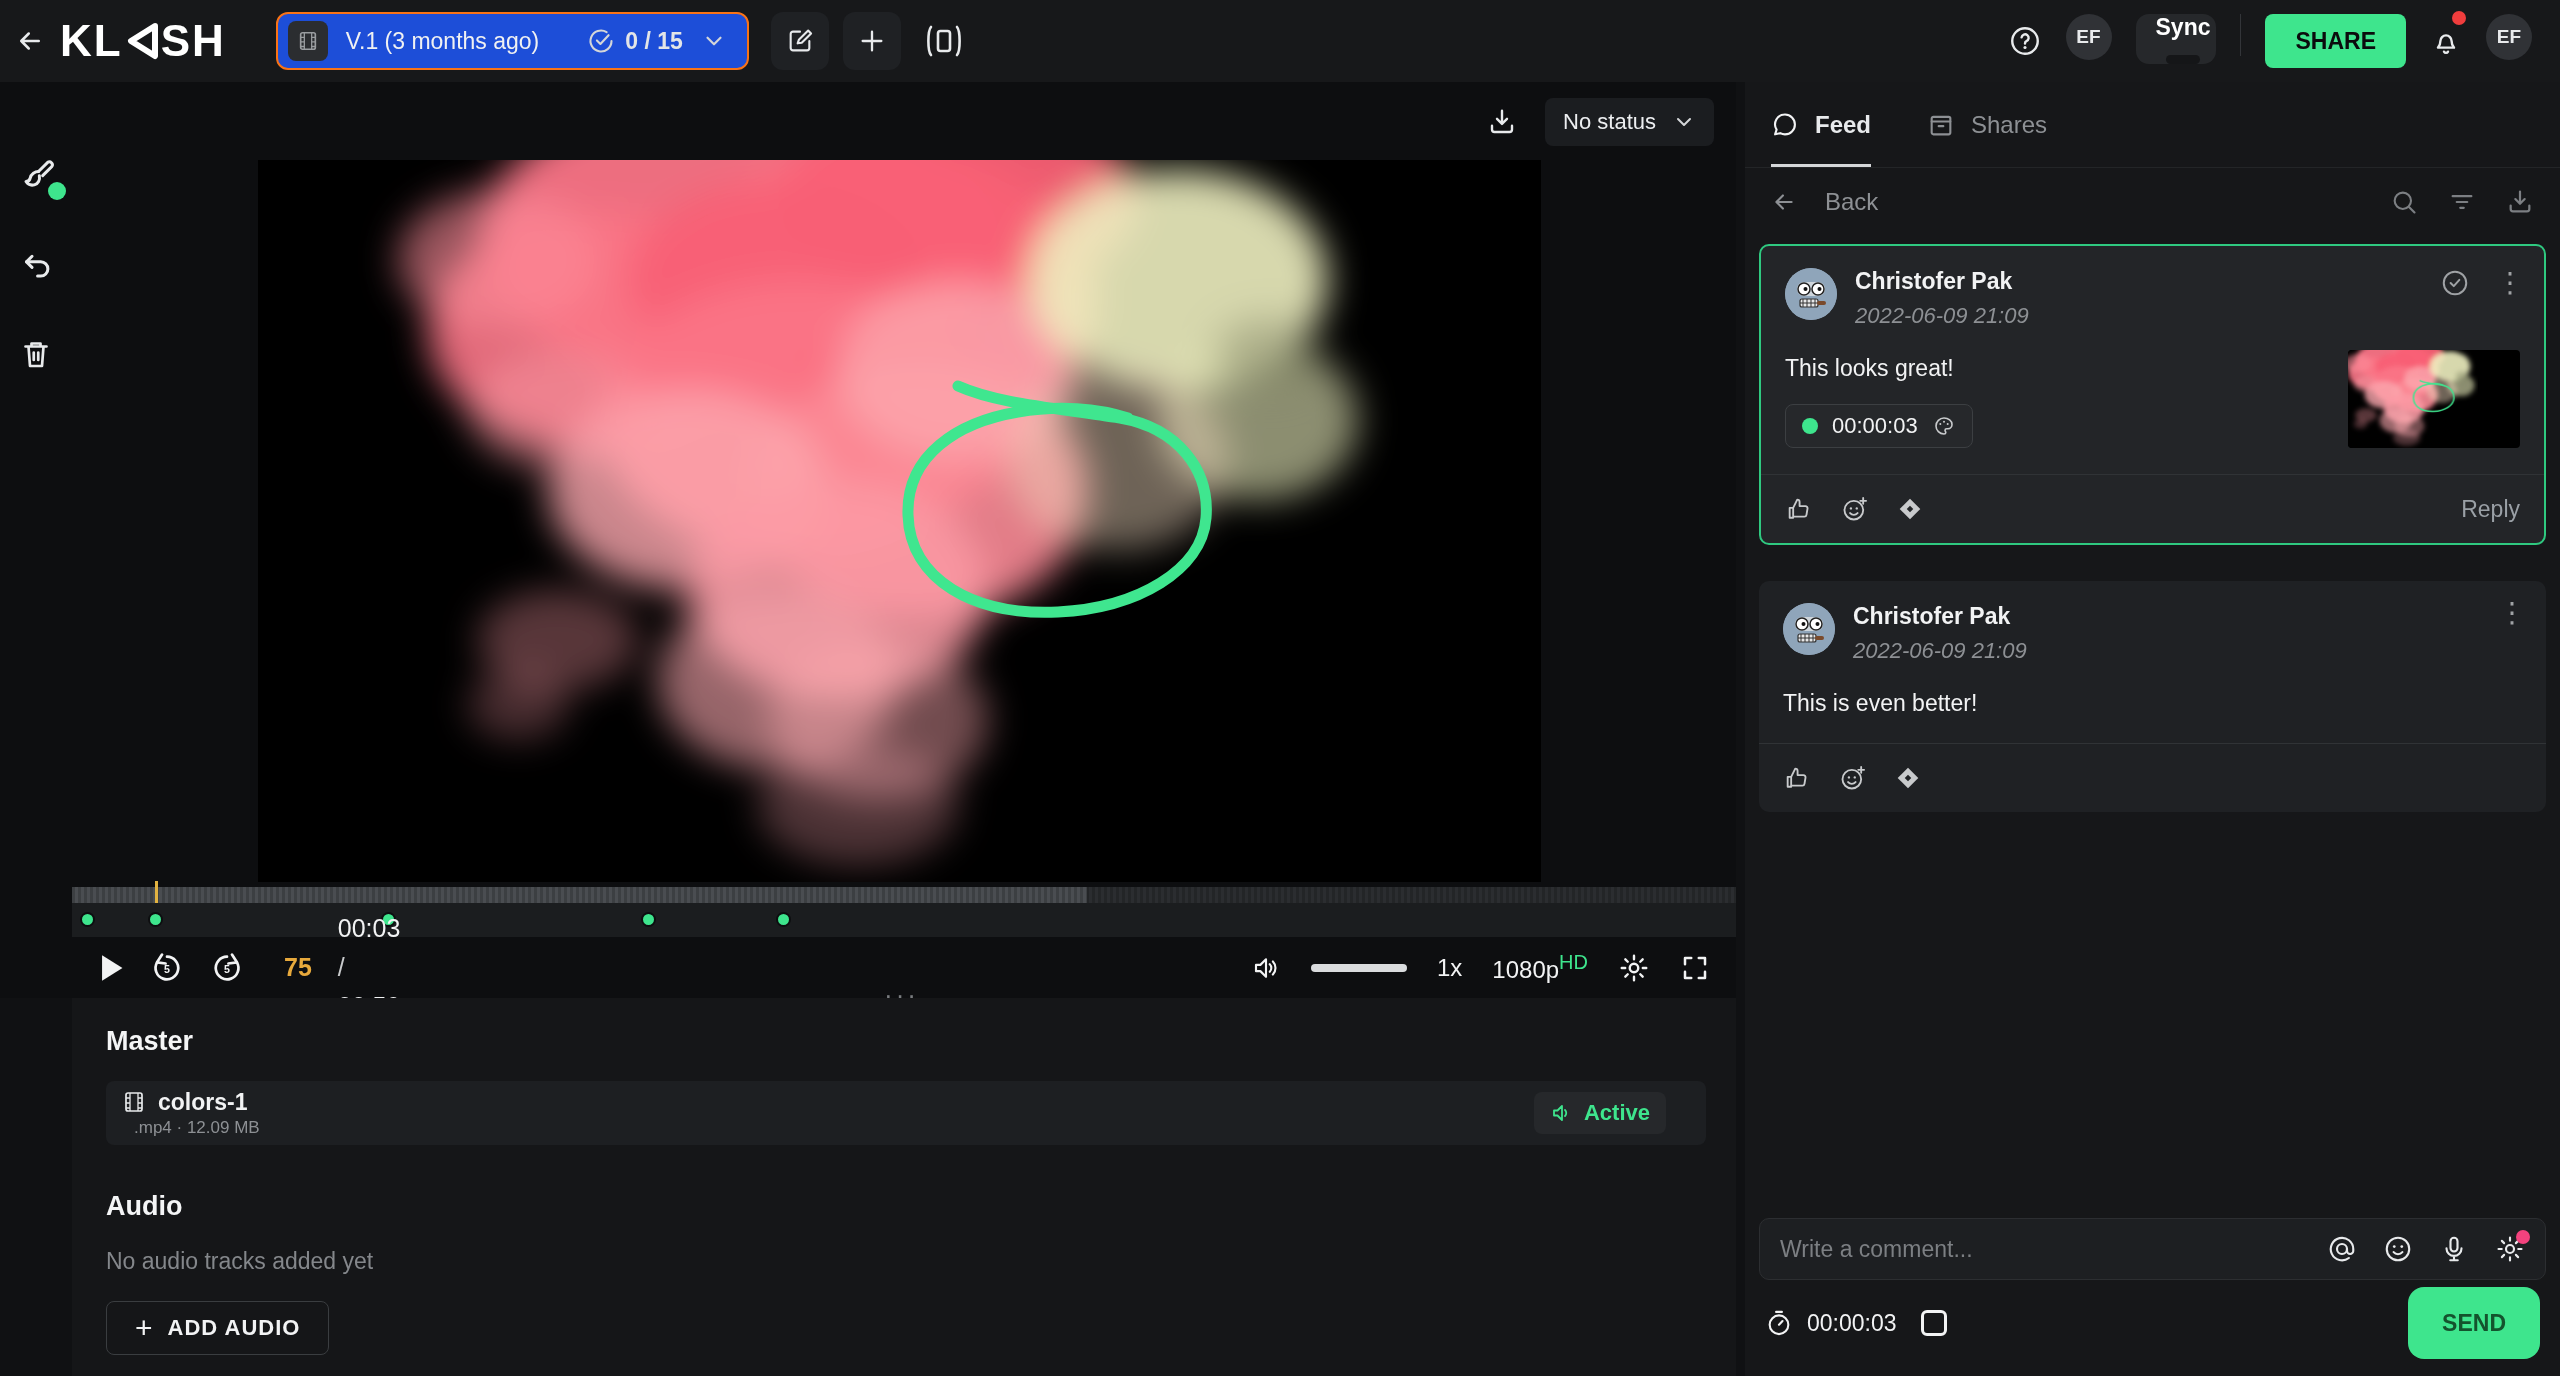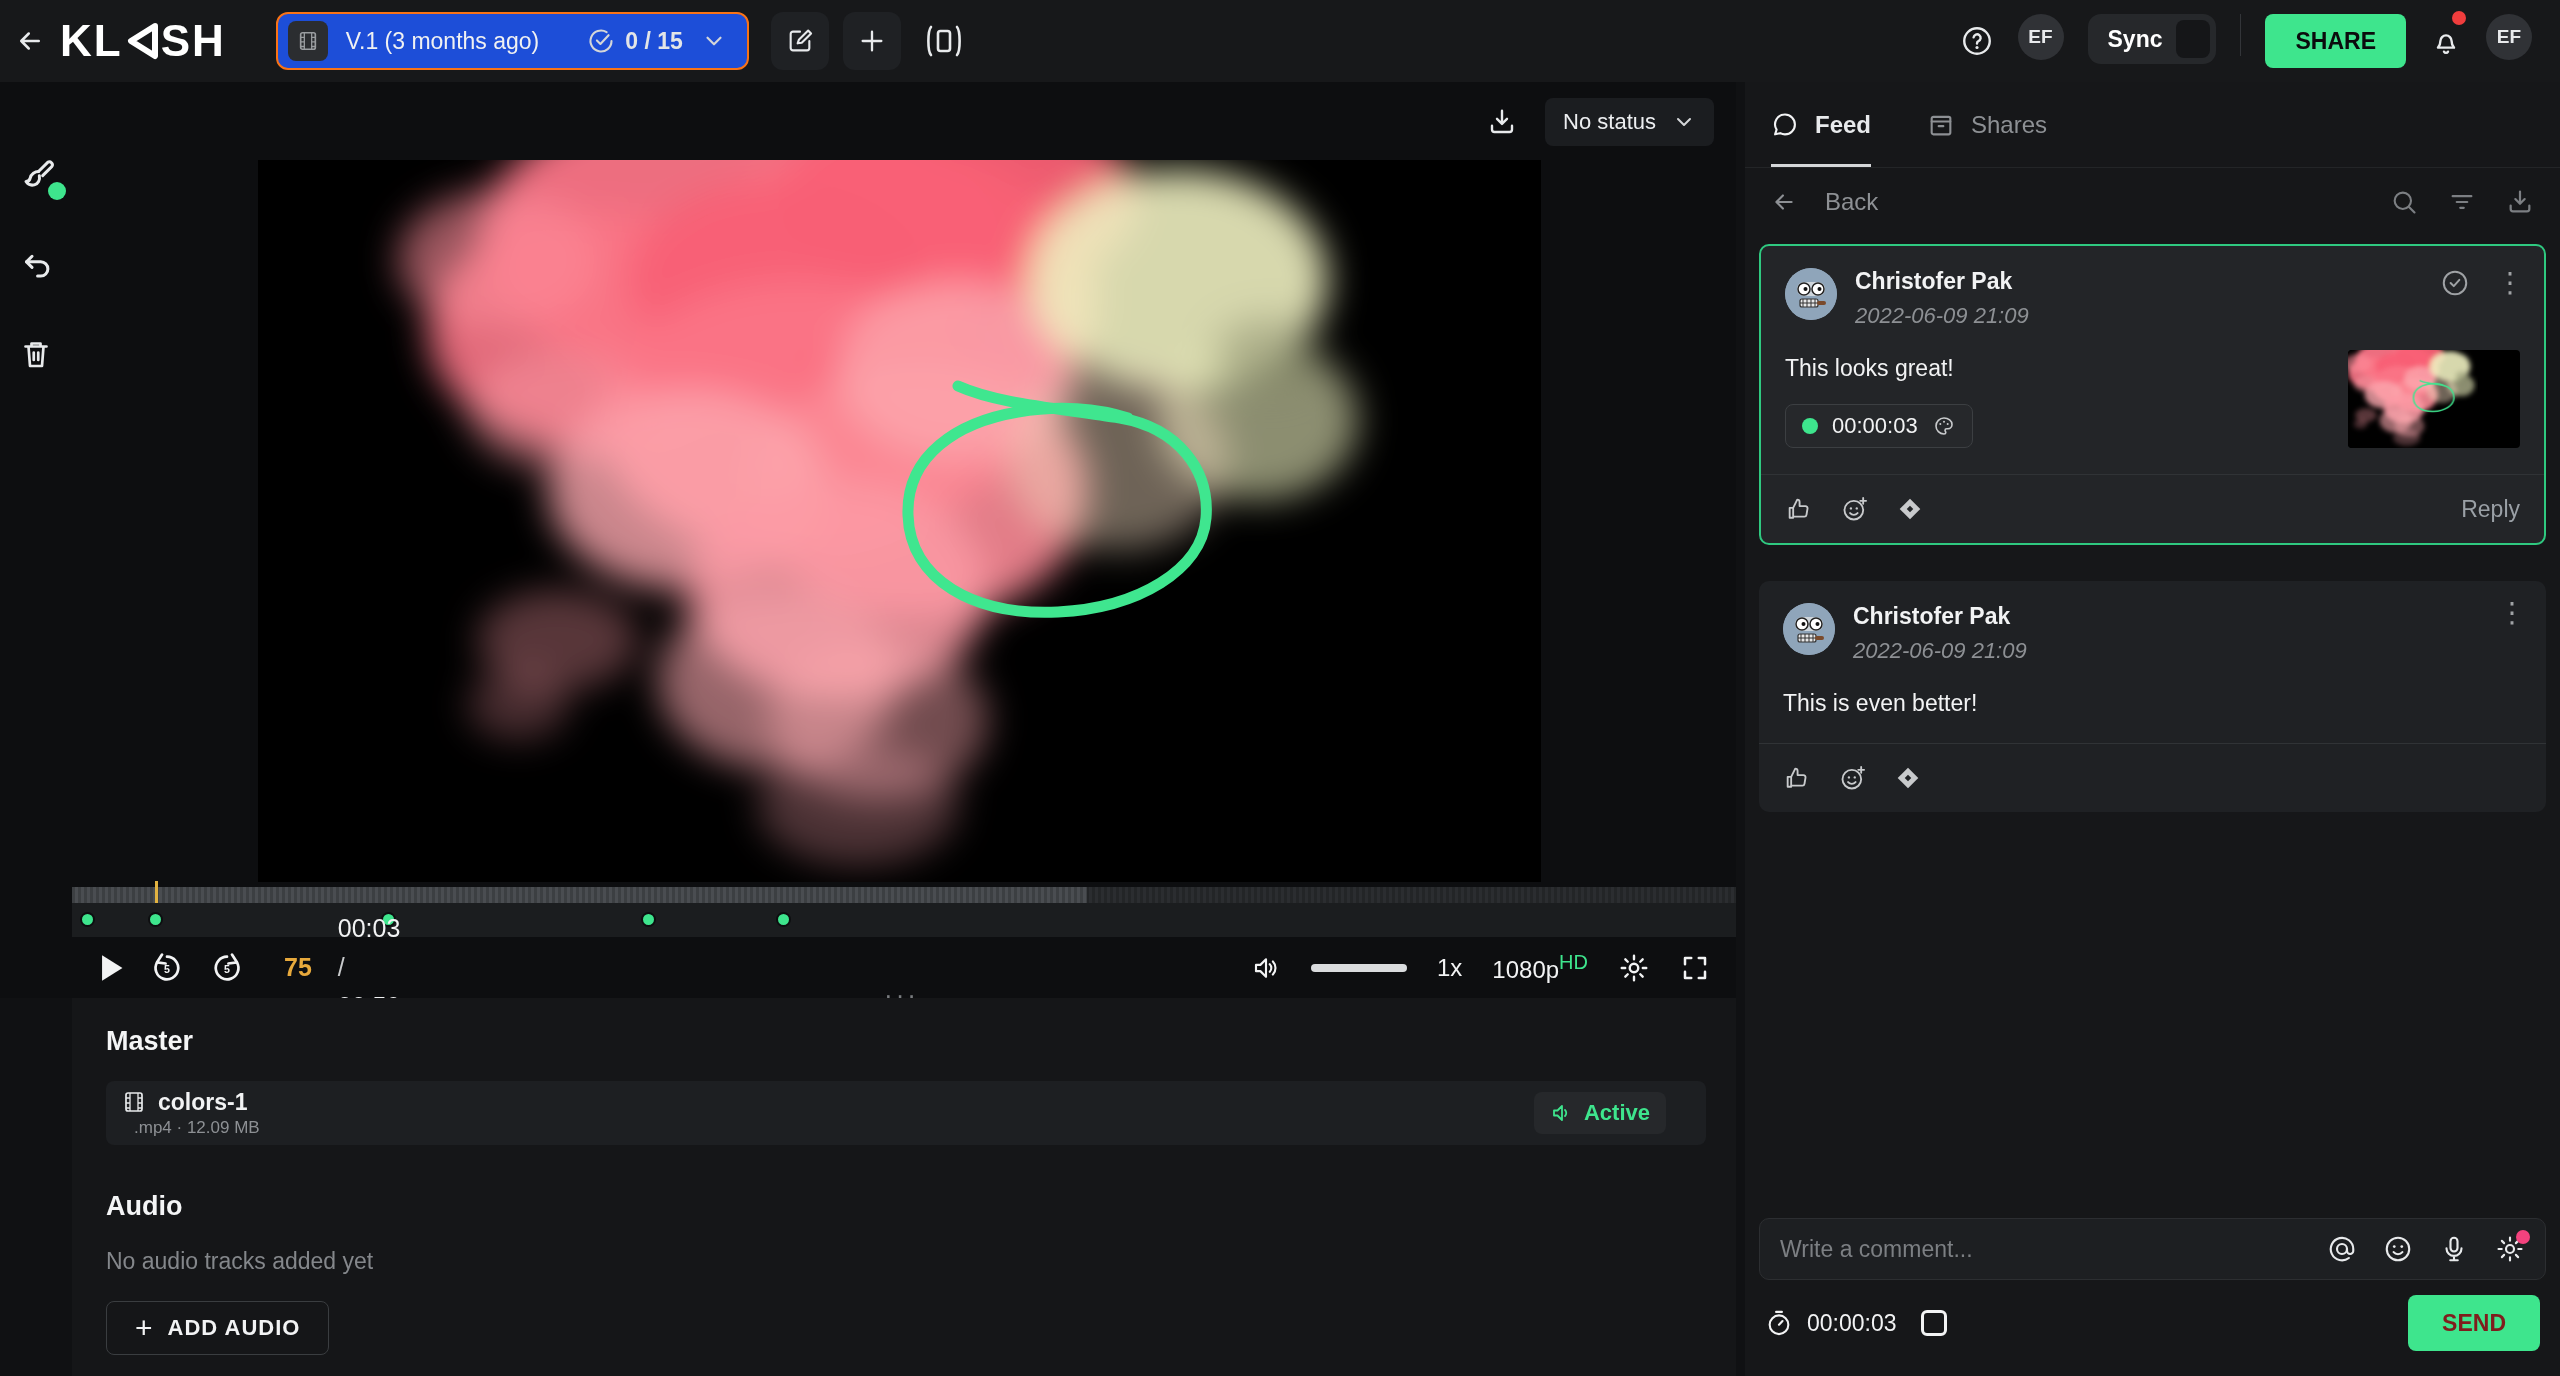--- a/index.html
+++ b/index.html
@@ -13,21 +13,21 @@
   .back-btn { width:60px; height:82px; }
   .logo { display:flex; align-items:center; font-weight:900; font-size:44px; letter-spacing:2px; color:#fff; margin-right:50px; }
   .logo svg { margin:0 2px; }
   .version-pill { display:flex; align-items:center; gap:18px; background:#1d4ed8; border:2px solid #f97316; border-radius:12px; height:58px; padding:0 20px 0 10px; margin-right:22px; }
   .film-tile { width:40px; height:40px; border-radius:8px; background:#2b2d30; display:flex; align-items:center; justify-content:center; }
   .version-label { font-size:23px; color:#f0f1f2; margin-right:30px; white-space:nowrap; }
   .checks { display:flex; align-items:center; gap:10px; font-size:23px; color:#e3e5e7;font-weight:bold; }
   .sq-btn { width:58px; height:58px; background:#1f2124; border-radius:12px; margin-right:14px; }
   .topbar-right { margin-left:auto; display:flex; gap:24px; padding-right:28px; }
   .avatar { width:46px; height:46px; border-radius:50%; background:#303236; color:#e8eaec; font-size:19px; font-weight:700; display:flex; align-items:center; justify-content:center; }
-  .sync-pill { display:flex; align-items:center; background:#26282b; border-radius:13px; height:50px; padding:0 6px 0 20px; gap:14px; }
+  .sync-pill { display:flex; align-items:center; background:#26282b; border-radius:13px; height:50px; padding:0 6px 0 20px; gap:14px;flex-direction:column; }
   .sync-label { font-weight:700; font-size:23px; color:#fff; }
   .sync-knob { width:34px; height:38px; border-radius:8px; background:#151618; }
   .vdivider { width:1px; height:42px; background:#333539; }
   .share-btn { background:var(--accent,#3ee58d); color:#0b0c0d; font-weight:800; font-size:23px; border:none; border-radius:8px; height:54px; padding:0 30px; cursor:pointer; }
   .bell-wrap { position:relative; }
   .dot-badge { position:absolute; top:-3px; right:-4px; width:14px; height:14px; border-radius:50%; }
 
   
   .toolrail { position:absolute; left:0; top:82px; width:72px; height:916px; background:#0d0e10; display:flex; flex-direction:column; align-items:center; padding-top:72px; gap:52px; }
   .tool { position:relative; cursor:pointer; }
@@ -94,21 +94,21 @@
   .c-thumb { position:absolute; right:24px; top:104px; width:172px; height:98px; background:#000; border-radius:4px; overflow:hidden; }
   .c-footer { display:flex; align-items:center; gap:28px; border-top:1px solid #303excluded; border-top:1px solid #303336; margin:26px -24px 0; padding:20px 24px; }
   .reply-link { margin-left:auto; color:#9aa0a6; font-size:23px; cursor:pointer; }
   .composer { margin:0 14px; background:#1d1f22; border:1px solid #2c2e31; border-radius:10px; height:62px; display:flex; align-items:center; padding:0 20px; gap:26px; }
   .composer-input { flex:1; background:transparent; border:none; outline:none; color:#e8eaec; font-size:23px; font-family:"Liberation Sans",sans-serif; }
   .composer-input::placeholder { color:#7c7f83; }
   .gear-wrap { position:relative; }
   .send-row { display:flex; align-items:center; height:96px; padding:0 20px 10px; }
   .send-tc { display:flex; align-items:center; gap:14px; font-size:23px; color:#f2f3f4; }
   .send-checkbox { width:26px; height:26px; border:3px solid #f2f3f4; border-radius:6px; margin-left:10px; cursor:pointer; }
-  .send-btn { margin-left:auto; background:var(--accent,#3ee58d); color:#7f1d1d; border:none; border-radius:8px; height:56px; padding:0 34px; font-weight:800; font-size:23px; cursor:pointer; }
+  .send-btn { margin-left:auto; background:var(--accent,#3ee58d); color:#14532d; border:none; border-radius:16px; height:72px; padding:0 34px; font-weight:800; font-size:23px; cursor:pointer; }
   svg { display:block; }
 </style>
 </head>
 <body>
 
 <svg width="0" height="0" style="position:absolute">
   <defs>
     <filter id="blur18" x="-40%" y="-40%" width="180%" height="180%">
         <feGaussianBlur stdDeviation="18"></feGaussianBlur>
       </filter>

